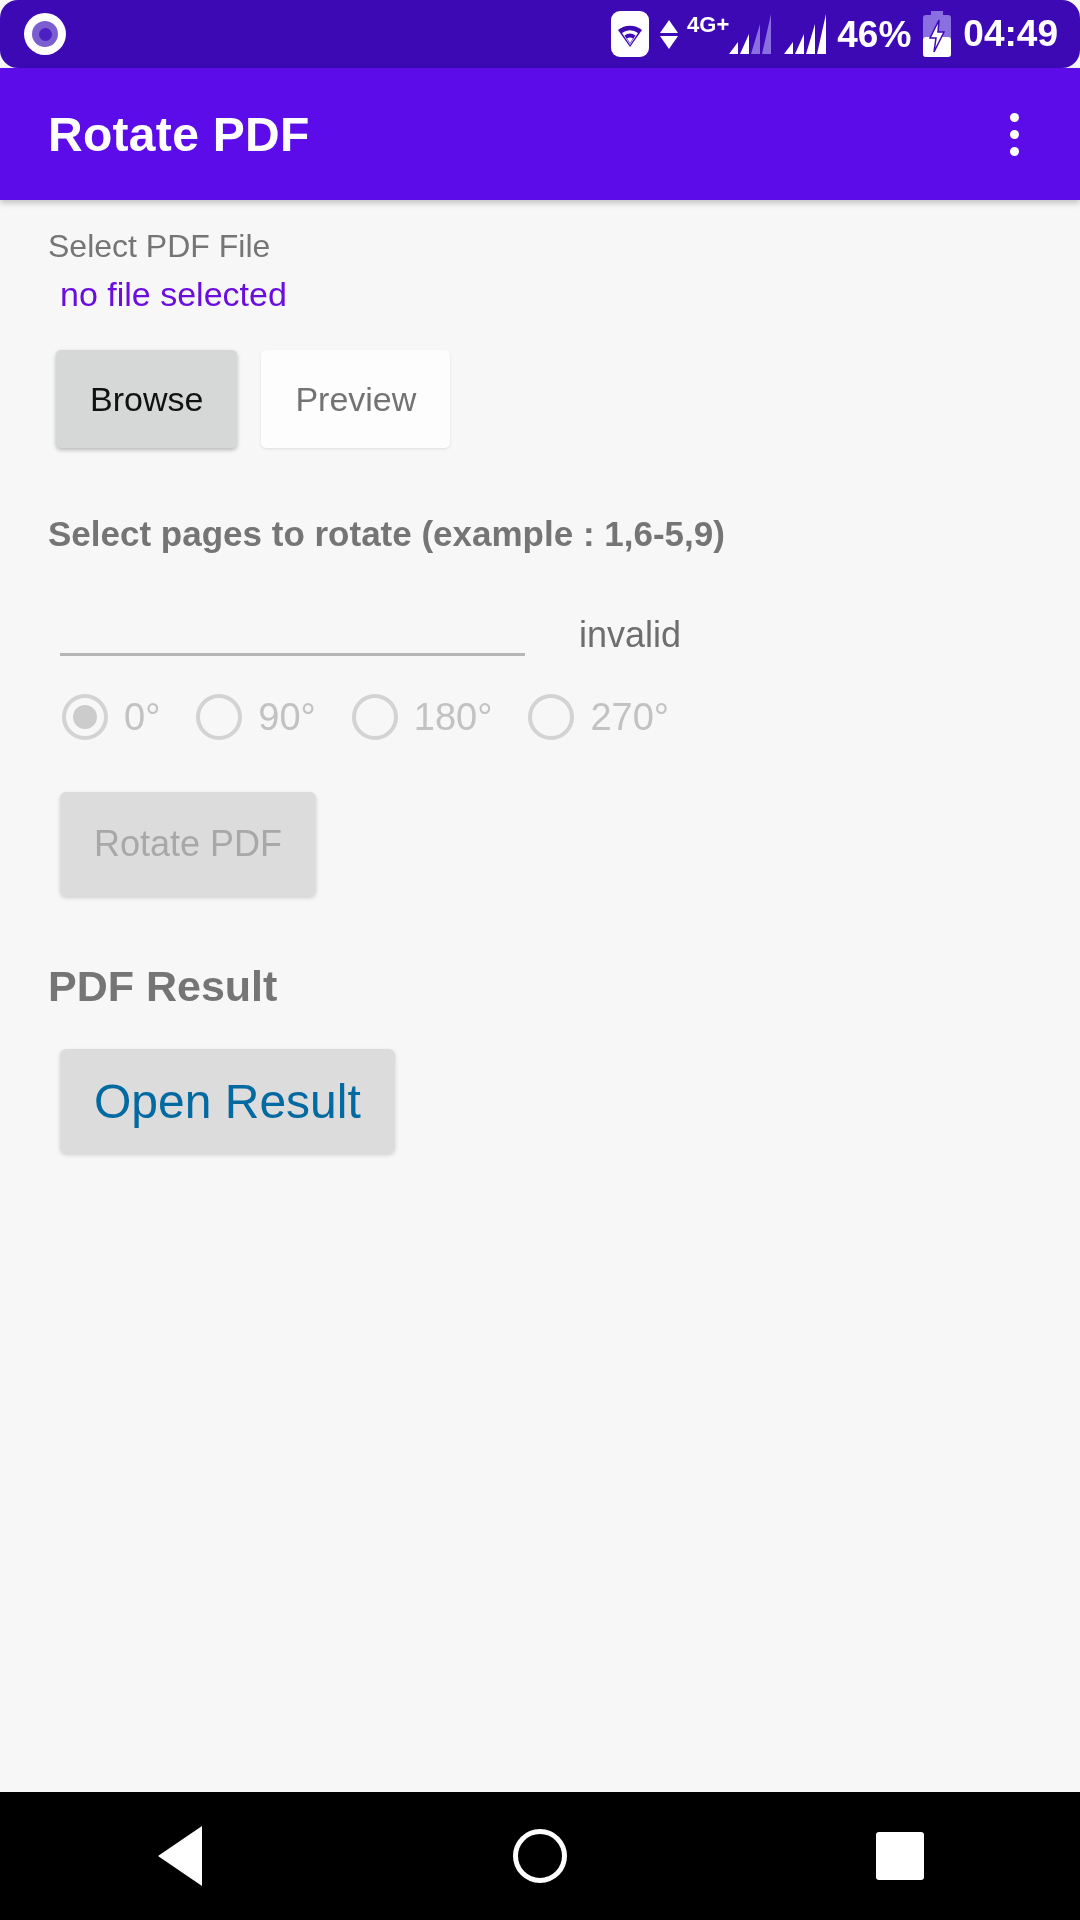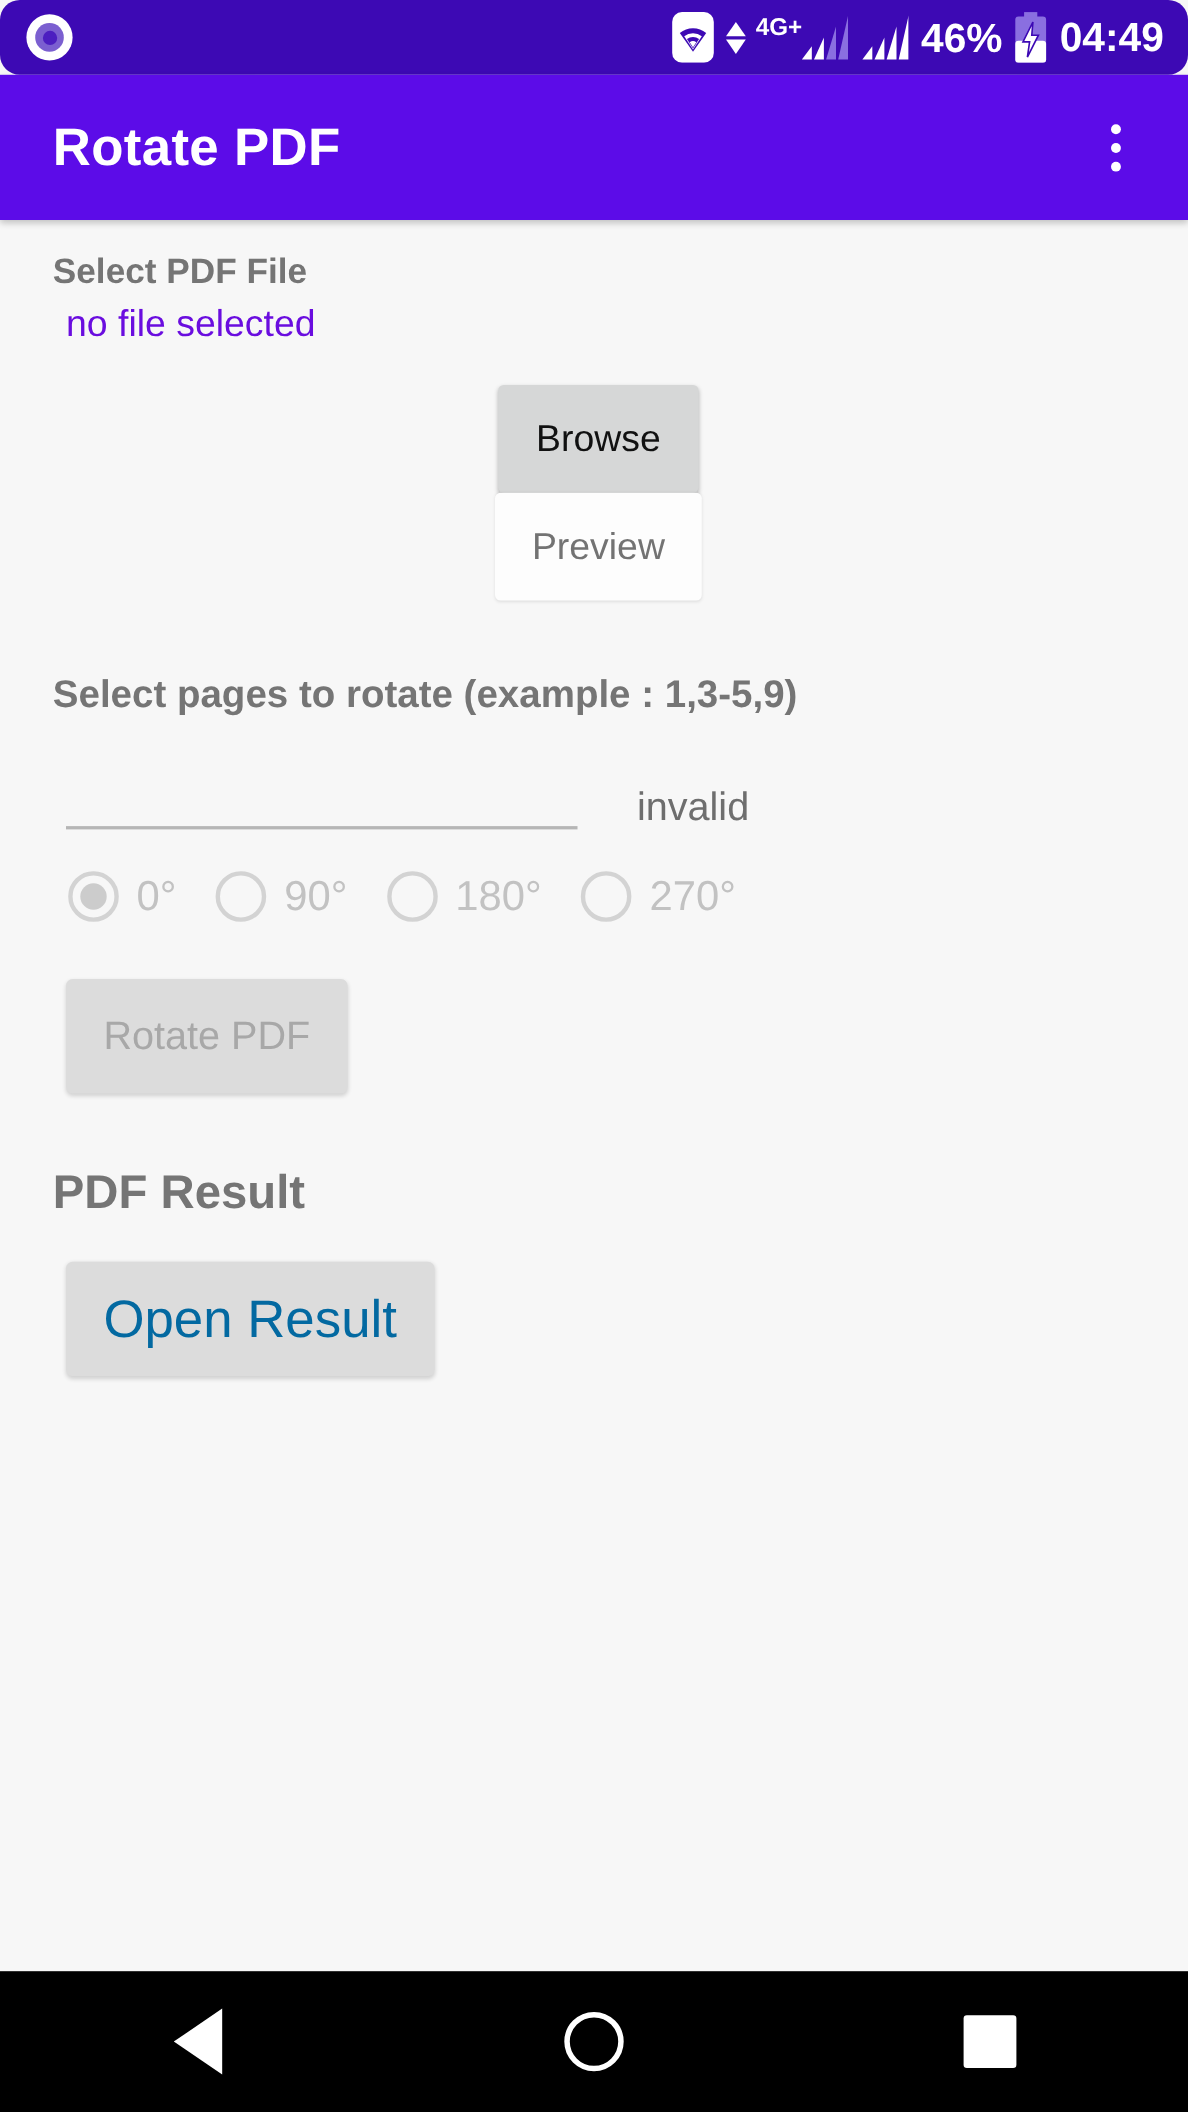--- a/index.html
+++ b/index.html
@@ -117,39 +117,38 @@
   
   .content {
     flex: 1;
     background: #f7f7f7;
     padding: 28px 0 0 0;
     overflow: hidden;
   }
   .section-label {
     color: #757575;
     font-size: 32px;
-    font-weight: 700;
+    font-weight: 400;
     padding: 0 48px;
     margin-bottom: 10px;
   }
   .status-value {
     color: #6a0ddf;
     font-size: 34px;
     font-weight: 400;
     padding: 0 48px;
     margin-left: 12px;
   }
 
   .btn-row {
     display: flex;
     align-items: center;
     padding: 0 48px 0 56px;
     margin-top: 36px;
     gap: 0;
-    flex-direction: column;
   }
   .mbtn {
     height: 98px;
     border: none;
     border-radius: 5px;
     font-family: "Liberation Sans", sans-serif;
     font-size: 34px;
     font-weight: 400;
     padding: 0 34px;
     cursor: pointer;
@@ -388,21 +387,21 @@
     <div class="section-label">Select PDF File</div>
     <div class="status-value">no file selected</div>
 
     <div class="btn-row">
       <button class="mbtn enabled">Browse</button>
       <span class="spacer-sm"></span>
       <button class="mbtn disabled">Preview</button>
       <span class="spacer-grow"></span>
     </div>
 
-    <div class="pages-label">Select pages to rotate (example : 1,3-5,9)</div>
+    <div class="pages-label">Select pages to rotate (example : 1,6-5,9)</div>
 
     <div class="input-row">
       <input class="pages-input" type="text" value="" style="">
       <span class="validity">invalid</span>
     </div>
 
     <div class="radio-row">
       <div class="radio-opt">
         <span class="radio-circle">
             <span class="dot"></span>

